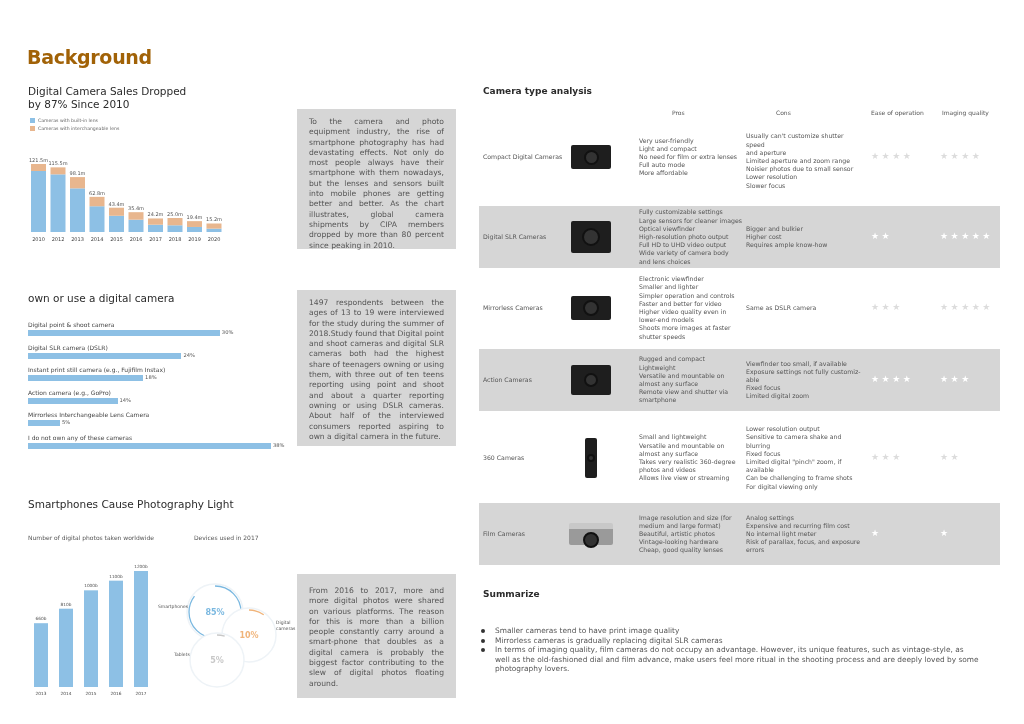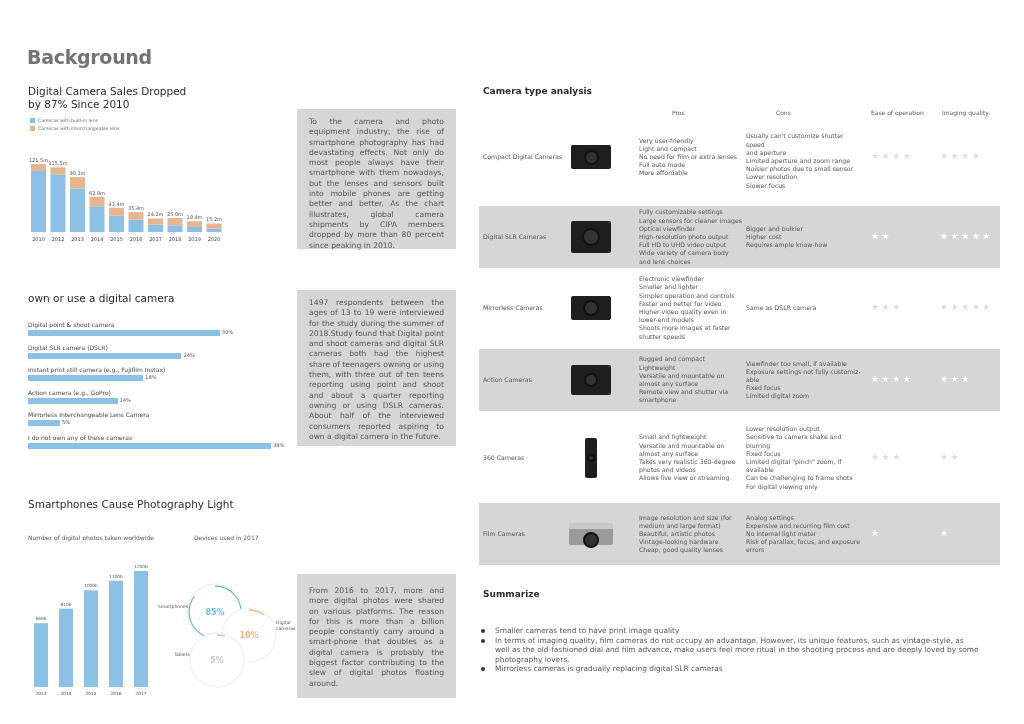--- a/index.html
+++ b/index.html
@@ -1,18 +1,18 @@
 <!DOCTYPE html>
 <html><head>
 <meta charset="utf-8">
 <style>
 *{box-sizing:border-box;margin:0;padding:0}
 body{width:1024px;height:724px;background:#fff;font-family:"DejaVu Sans",sans-serif;color:#3a3a3a;position:relative;overflow:hidden}
 .abs{position:absolute}
-h1{font-family:"DejaVu Sans",sans-serif;font-weight:bold;font-size:19px;color:#737373;letter-spacing:-0.3px}
+h1{font-family:"DejaVu Sans",sans-serif;font-weight:bold;font-size:19px;color:#a16207;letter-spacing:-0.3px}
 .h2{font-weight:normal;font-size:10.5px;color:#2b2b2b;line-height:13px}
 .h3{font-weight:bold;font-size:9px;color:#2b2b2b}
 .gbox{background:#d6d6d6;color:#555;font-size:7.6px;line-height:10.3px;text-align:justify;padding:8px 12px}
 .legend{font-size:4.6px;color:#666;display:flex;align-items:center;gap:3px;height:8px}
 .sw{width:5px;height:5px;display:inline-block}
 .small{font-size:5px;color:#555}
 .bar{background:#8dc0e5}
 .hbar-label{font-size:6px;color:#444}
 .hbar-val{font-size:5.2px;color:#555;margin-left:2px}
 .tbl-head{font-size:6px;color:#555}
@@ -319,15 +319,15 @@
         <div>errors</div>
       </div>
       <div class="stars white" style="left: 392px; top: 25px;">★</div>
       <div class="stars white" style="left: 461px; top: 25px;">★</div>
     </div>
   </div>
 
 <div class="abs h3" style="left:483px;top:589px">Summarize</div>
 <ul class="abs sum" style="left:479px;top:626px;width:500px">
   <li>Smaller cameras tend to have print image quality</li>
+  <li>Mirrorless cameras is gradually replacing digital SLR cameras</li>
   <li>In terms of imaging quality, film cameras do not occupy an advantage. However, its unique features, such as vintage-style, as well as the old-fashioned dial and film advance, make users feel more ritual in the shooting process and are deeply loved by some photography lovers.</li>
-  <li>Mirrorless cameras is gradually replacing digital SLR cameras</li>
 </ul>
 
 </body></html>

